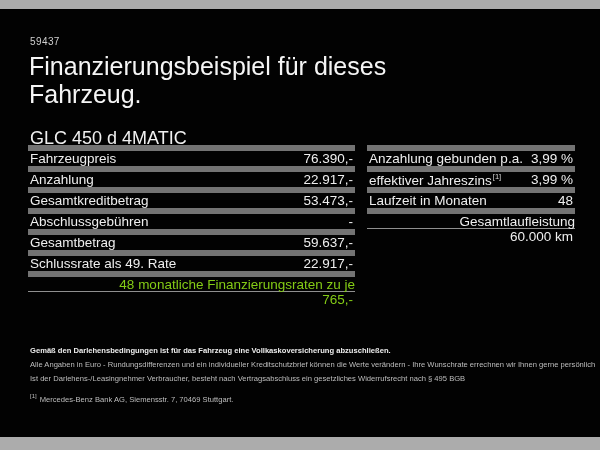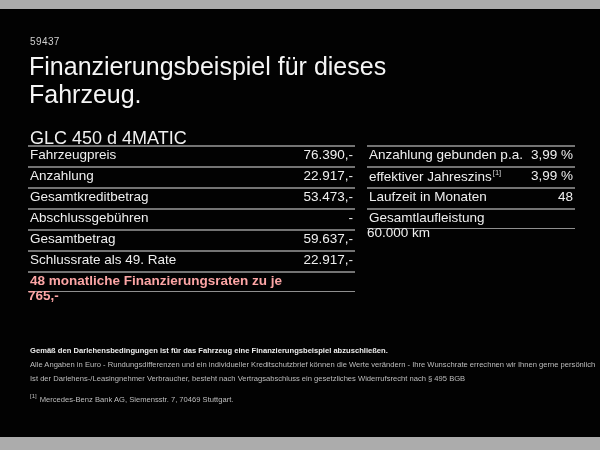--- a/index.html
+++ b/index.html
@@ -27,29 +27,29 @@
   }
   .model {
     position: absolute; top: 128px; left: 30px;
     font-size: 18px; color: #f0f0f0;
   }
 
   .table { position: absolute; top: 145px; }
   .table.left  { left: 28px;  width: 327px; }
   .table.right { left: 367px; width: 208px; }
   .row {
-    display: flex; justify-content: space-between; align-items: flex-start;
+    display: flex; justify-content: space-between; align-items: flex-end;
     height: 21px; box-sizing: border-box;
-    border-top: 2px solid #737373;
+    border-top: 6px solid #737373;
     font-size: 13.5px; color: #efefef;
   }
   .table .row:last-child { border-bottom: 1px solid #8f8f8f; flex-direction: column; }
   .row .lbl { padding-left: 2px; white-space: nowrap; }
   .row .val { padding-right: 2px; white-space: nowrap; text-align: right; }
-  .row.bold { font-weight: 700; color: #fca5a5; }
+  .row.bold { font-weight: 400; color: #84cc16; }
   .sup {
     font-size: 7.5px; vertical-align: super; margin-left: 1px; color: #dcdcdc;
   }
 
   .disclaimer { position: absolute; top: 345px; left: 30px; width: 556px; }
   .disclaimer p {
     margin: 0 0 3px 0; font-size: 7.6px; line-height: 11px;
     color: #bfbfbf; white-space: nowrap;
   }
   .disclaimer p.d-bold { color: #ededed; font-weight: 700; }
@@ -113,21 +113,21 @@
       <span class="lbl">Laufzeit in Monaten</span>
       <span class="val">48</span>
     </div>
     <div class="row">
       <span class="lbl">Gesamtlaufleistung</span>
       <span class="val">60.000 km</span>
     </div>
   </div>
 
   <div class="disclaimer">
-    <p class="d-bold">Gemäß den Darlehensbedingungen ist für das Fahrzeug eine Finanzierungsbeispiel abzuschließen.</p>
+    <p class="d-bold">Gemäß den Darlehensbedingungen ist für das Fahrzeug eine Vollkaskoversicherung abzuschließen.</p>
     <p class="d-reg">Alle Angaben in Euro - Rundungsdifferenzen und ein individueller Kreditschutzbrief können die Werte verändern - Ihre Wunschrate errechnen wir Ihnen gerne persönlich</p>
     <p class="d-reg">Ist der Darlehens-/Leasingnehmer Verbraucher, besteht nach Vertragsabschluss ein gesetzliches Widerrufsrecht nach § 495 BGB</p>
     <p class="d-footnote"><span class="fn-marker">[1]</span><span>Mercedes-Benz Bank AG, Siemensstr. 7, 70469 Stuttgart.</span></p>
   </div>
 
   <div class="bar bottom"></div>
 
 </div>
 
 </body></html>

